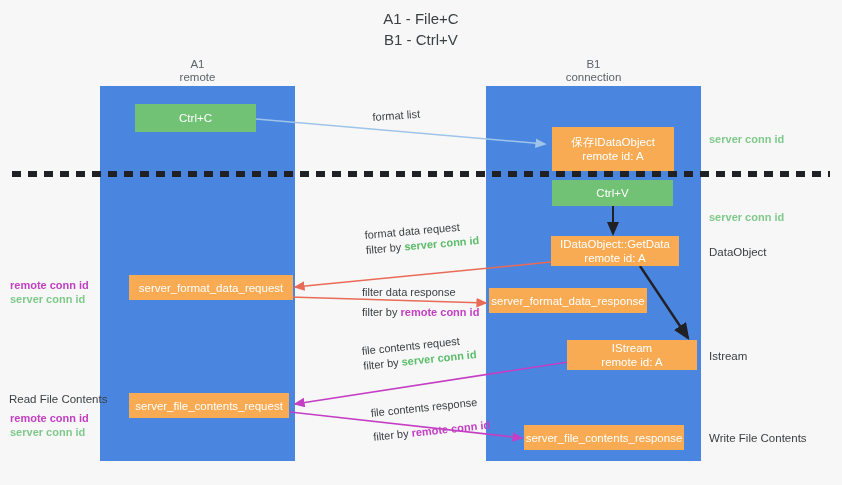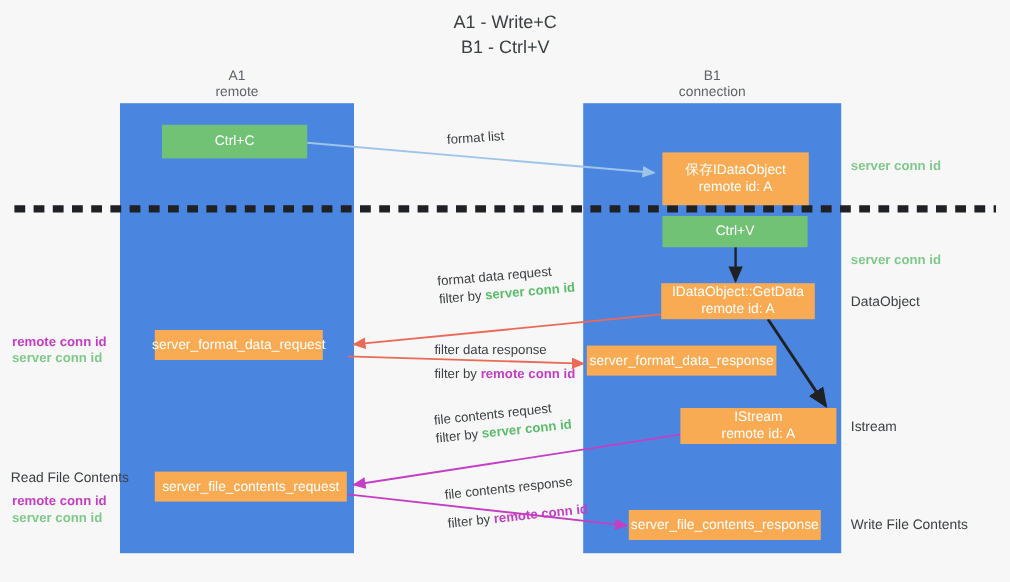--- a/index.html
+++ b/index.html
@@ -104,21 +104,21 @@
     color: #7fc98a;
     white-space: nowrap;
   }
 </style>
 </head>
 <body>
 
 <div id="canvas">
 
   <div class="title">
-    <div>A1 - Write+C</div>
+    <div>A1 - File+C</div>
     <div>B1 - Ctrl+V</div>
   </div>
 
   <div class="col-head" style="left:100px; top:58px; width:195px;">
     <div>A1</div>
     <div>remote</div>
   </div>
   <div class="col-head" style="left:486px; top:58px; width:215px;">
     <div>B1</div>
     <div>connection</div>
@@ -176,21 +176,21 @@
   <div class="node orange" style="left:551px; top:236px; width:128px; height:30px;">
     <span>IDataObject::GetData</span>
     <span class="l2">remote id: A</span>
   </div>
 
   <div class="node orange" style="left:567px; top:340px; width:130px; height:30px;">
     <span>IStream</span>
     <span class="l2">remote id: A</span>
   </div>
 
-  <div class="node orange" style="left:129px; top:275px; width:140px; height:25px;">
+  <div class="node orange" style="left:129px; top:275px; width:164px; height:25px;">
     <span>server_format_data_request</span>
   </div>
 
   <div class="node orange" style="left:489px; top:288px; width:158px; height:25px;">
     <span>server_format_data_response</span>
   </div>
 
   <div class="node orange" style="left:524px; top:425px; width:160px; height:25px;">
     <span>server_file_contents_response</span>
   </div>

